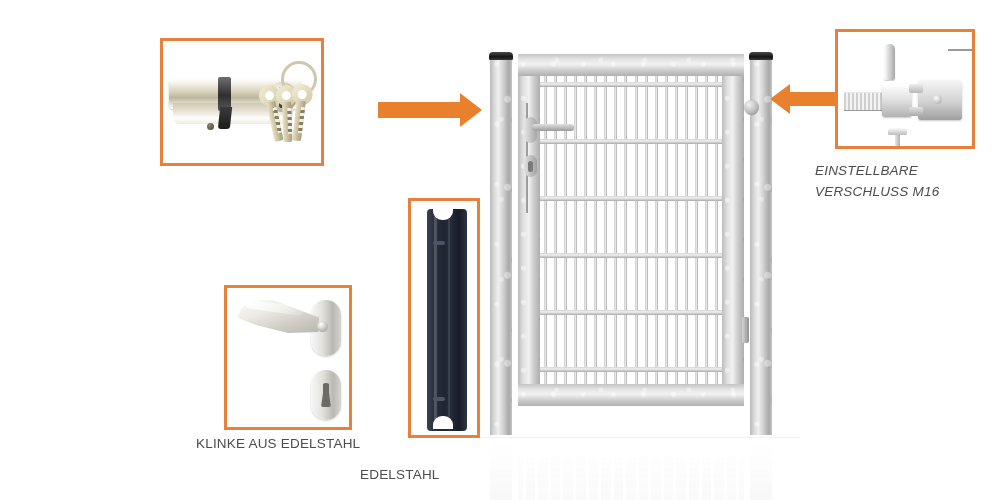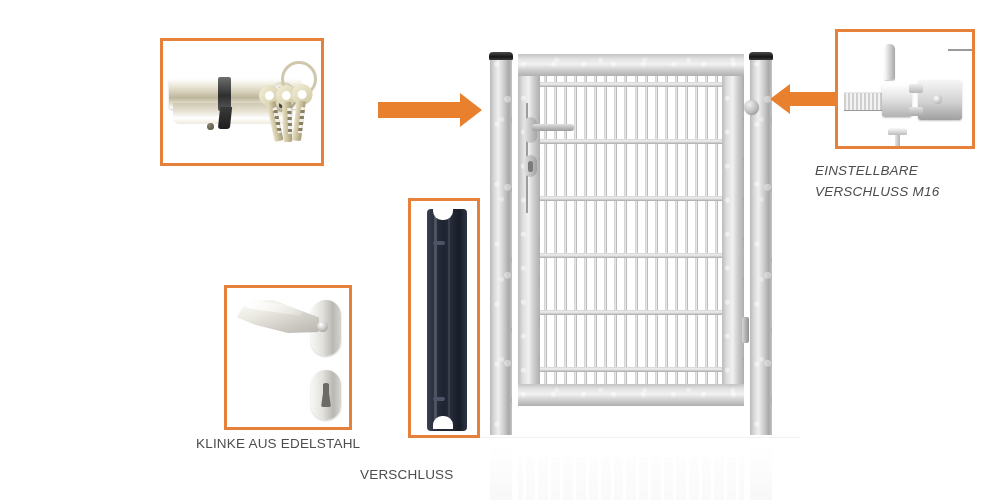--- a/index.html
+++ b/index.html
@@ -636,15 +636,15 @@
   </div>
   <div class="caption" style="left:196px; top:425px;margin-top:11px;">KLINKE AUS EDELSTAHL</div>
 
   <div class="photobox" style="left:408px; top:198px; width:72px; height:240px;">
     <div class="vs-body"></div>
     <div class="vs-notch-top"></div>
     <div class="vs-notch-bot"></div>
     <div class="vs-slot" style="top:40px;"></div>
     <div class="vs-slot" style="top:196px;"></div>
   </div>
-  <div class="caption" style="left:360px; top:467px;">VERSCHLUSS</div>
+  <div class="caption" style="left:360px; top:467px;">EDELSTAHL</div>
 
 </div>
 
 </body></html>

